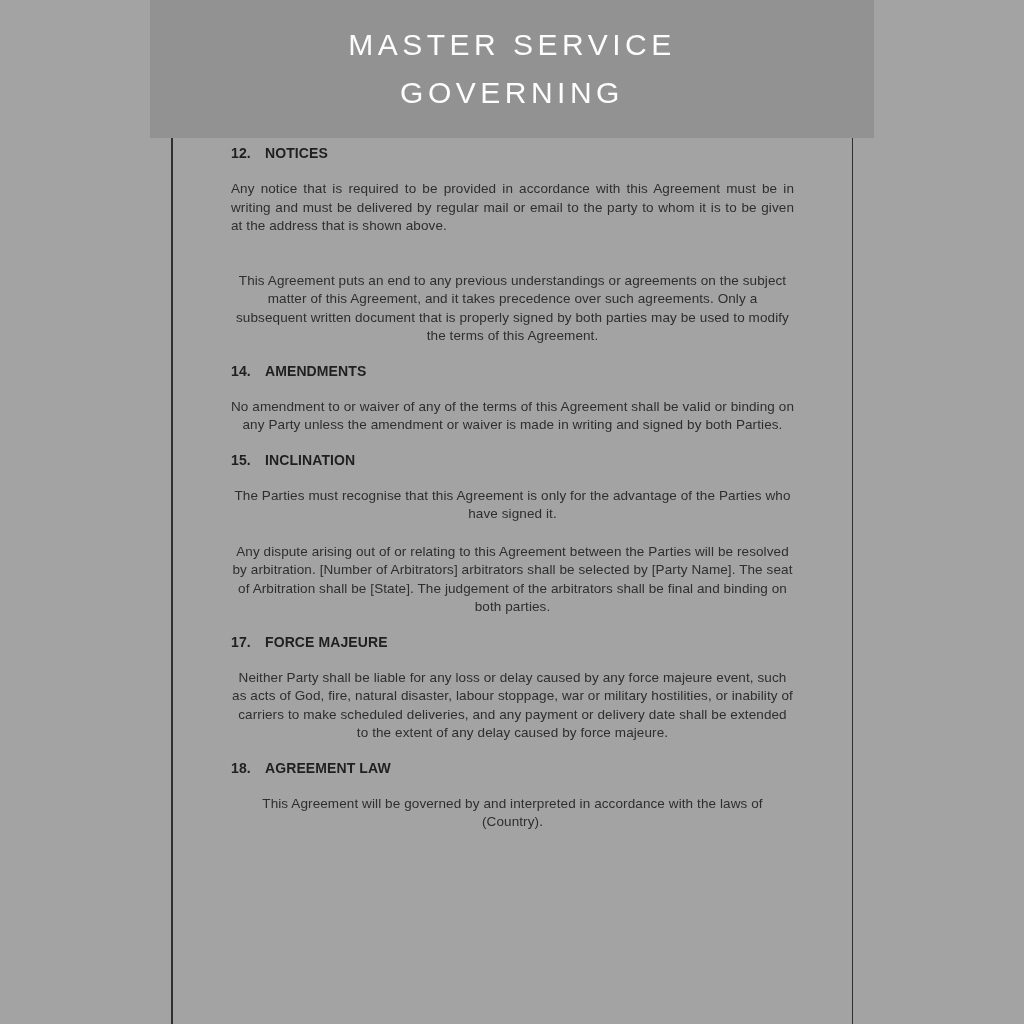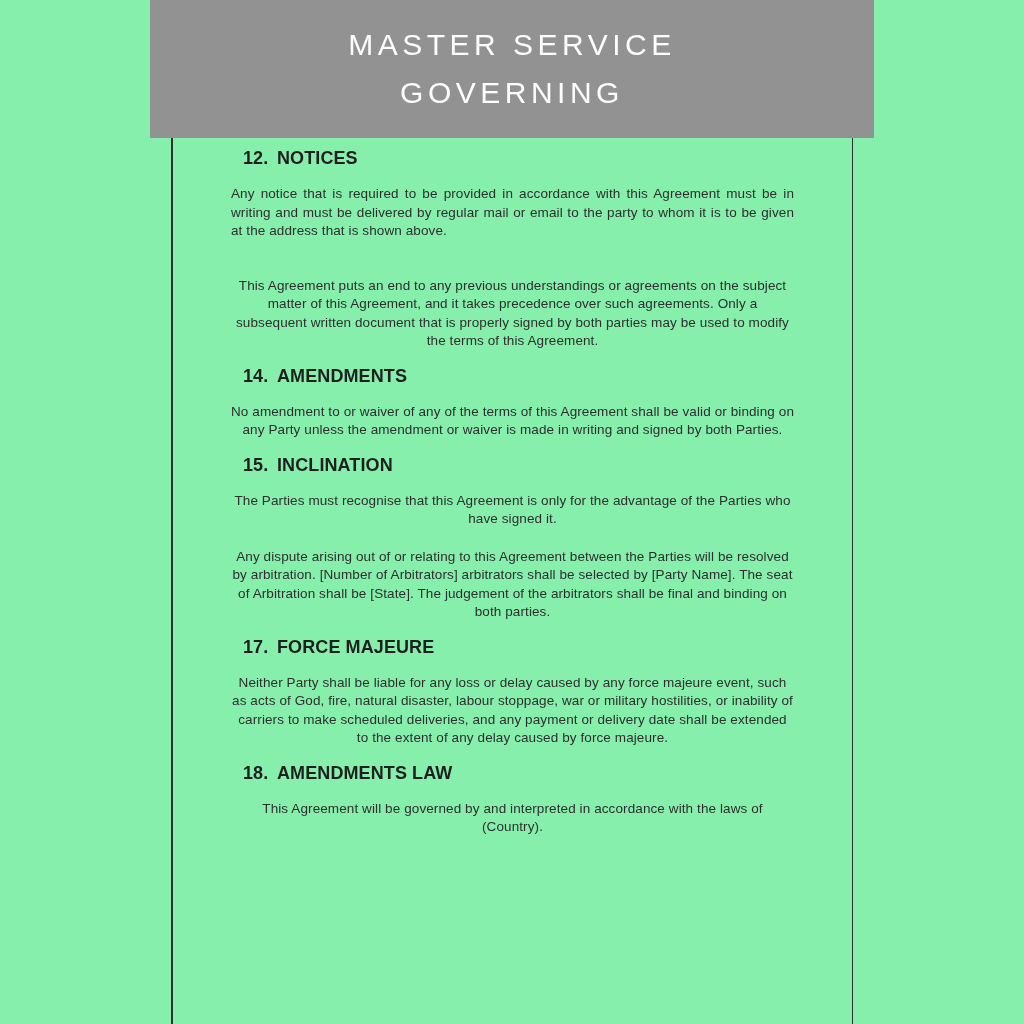--- a/index.html
+++ b/index.html
@@ -3,21 +3,21 @@
 <meta charset="utf-8">
 <style>
   * { box-sizing: border-box; }
   html, body {
     margin: 0; padding: 0;
     width: 1024px; height: 1024px;
     background: #ffffff;
     font-family: "Liberation Sans", sans-serif;
     overflow: hidden;
   }
-  .canvas { position: relative; width: 1024px; height: 1024px; background: #86efac; }
+  .canvas { position: relative; width: 1024px; height: 1024px; background: #a3a3a3; }
 
   
   .banner {
     position: absolute;
     left: 150px; top: 0;
     width: 724px; height: 138px;
     background: #929292;
     display: flex; flex-direction: column;
     align-items: center; justify-content: center;
   }
@@ -48,22 +48,22 @@
     left: 231px; top: 138px;
     width: 563px;
     color: #2e2e2e;
   }
   .doc-section { margin: 0; }
   .doc-section:nth-child(1) { margin-top: 7px; }
   .doc-section:nth-child(2) { margin-top: 36px; }
   .doc-section:nth-child(n+3) { margin-top: 17px; }
 
   .sec-head {
-    margin: 12px;
-    font-size: 18px;
+    margin: 0;
+    font-size: 14px;
     font-weight: bold;
     color: #1f1f1f;
     line-height: 16px;
     letter-spacing: 0.1px;
   }
   .sec-num { display: inline-block; width: 34px; }
 
   .sec-body {
     margin: 19px 0 0 0;
     font-size: 13.5px;
@@ -121,19 +121,19 @@
 
     <section class="doc-section">
       <h3 class="sec-head">
         <span class="sec-num">17.</span><span class="sec-title">FORCE MAJEURE</span>
       </h3>
       <p class="sec-body">Neither Party shall be liable for any loss or delay caused by any force majeure event, such as acts of God, fire, natural disaster, labour stoppage, war or military hostilities, or inability of carriers to make scheduled deliveries, and any payment or delivery date shall be extended to the extent of any delay caused by force majeure.</p>
     </section>
 
     <section class="doc-section">
       <h3 class="sec-head">
-        <span class="sec-num">18.</span><span class="sec-title">AMENDMENTS LAW</span>
+        <span class="sec-num">18.</span><span class="sec-title">AGREEMENT LAW</span>
       </h3>
       <p class="sec-body">This Agreement will be governed by and interpreted in accordance with the laws of (Country).</p>
     </section>
 
   </div>
 </div>
 
 </body></html>

